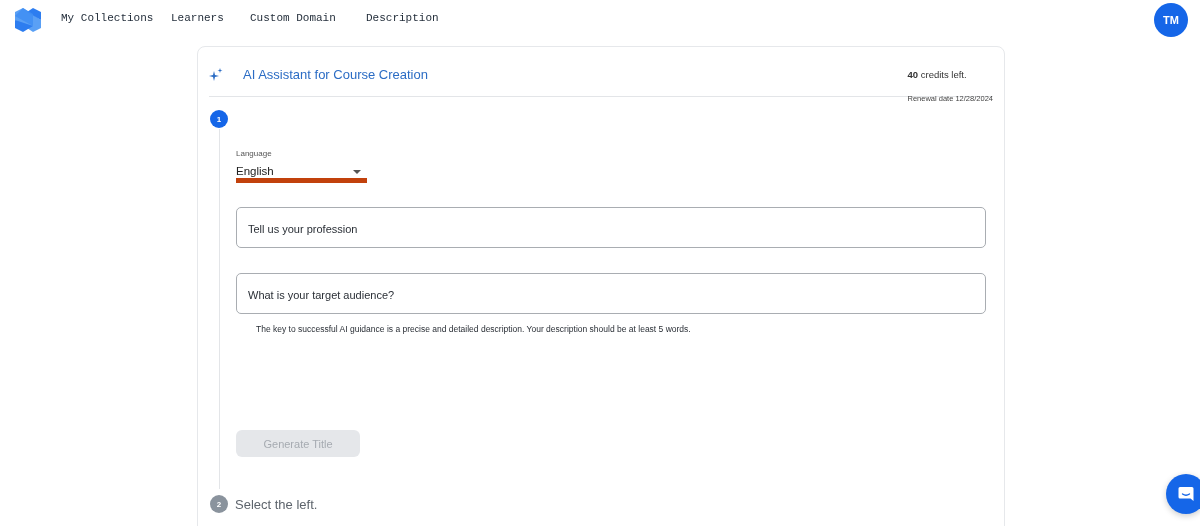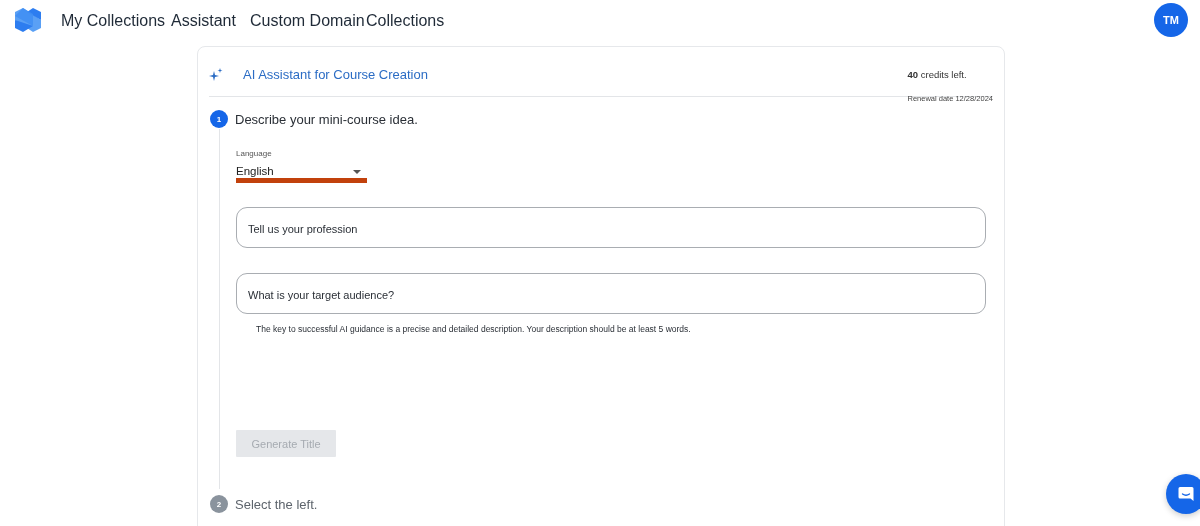--- a/index.html
+++ b/index.html
@@ -2,21 +2,21 @@
 <html><head>
   <meta charset="utf-8">
   <style>
     * { box-sizing: border-box; margin: 0; padding: 0; }
     html, body { width: 1200px; height: 526px; overflow: hidden; background: #ffffff; }
     body { font-family: "Liberation Sans", "DejaVu Sans", sans-serif; color: #1f2a37; position: relative; }
 
     
     .topnav { position: absolute; left: 0; top: 0; width: 1200px; height: 40px; }
     .logo { position: absolute; left: 13px; top: 6px; width: 30px; height: 28px; }
-    .nav-item { position: absolute; top: 12px; font-size: 16px; color: #1f2a37; font-weight: 500; cursor: pointer; }
+    .nav-item { position: absolute; top: 12px; font-size: 11px; color: #1f2a37; font-weight: 500; cursor: pointer; font-family: Liberation Mono, monospace; }
     .avatar { position: absolute; left: 1154px; top: 3px; width: 34px; height: 34px; border-radius: 50%; background: #1566e8; color: #fff; font-size: 11px; font-weight: 700; display: flex; align-items: center; justify-content: center; cursor: pointer; }
 
     
     .card { position: absolute; left: 197px; top: 46px; width: 808px; height: 500px; border: 1px solid #e6e8eb; border-radius: 8px; background: #fff; }
     .card-header { position: absolute; left: 11px; top: 14px; width: 784px; height: 36px; border-bottom: 1px solid #e3e5e8; }
     .card-title { position: absolute; left: 0; top: 6px; font-size: 13px; color: #2b6cc4; display: flex; align-items: center; gap: 20px; }
     .sparkle { width: 14px; height: 14px; }
     .credits { position: absolute; right: 0; top: 8px; text-align: left; }
     .credits-line { font-size: 9.5px; color: #333; }
     .credits-line b { font-weight: 700; }
@@ -30,44 +30,44 @@
     .step-1 .step-label { color: #2a2f36; }
     .step-2 .step-label { color: #5d646c; }
 
     .rail { position: absolute; left: 21px; width: 1px; background: #e3e5e8; }
 
     .lang-label { position: absolute; left: 38px; top: 102px; font-size: 8px; color: #555; }
     .lang-select { position: absolute; left: 38px; top: 114px; width: 131px; height: 22px; border-bottom: 5px solid #c2410c; font-size: 11.5px; color: #222; cursor: pointer; }
     .lang-select span.val { position: absolute; left: 0; top: 4px; }
     .caret { position: absolute; right: 6px; top: 9px; width: 0; height: 0; border-left: 4px solid transparent; border-right: 4px solid transparent; border-top: 4px solid #555; }
 
-    .field { position: absolute; left: 38px; width: 750px; border: 1px solid #a9adb2; border-radius: 11px; background: #fff; font-size: 11px; color: #2a2f36; cursor: text; }
+    .field { position: absolute; left: 38px; width: 750px; border: 1px solid #a9adb2; border-radius: 5px; background: #fff; font-size: 11px; color: #2a2f36; cursor: text; }
     .field span { position: absolute; left: 11px; font-weight: 500; }
 
     .hint { position: absolute; left: 58px; top: 277px; font-size: 8.5px; color: #2a2f36; }
 
-    .gen-btn { position: absolute; left: 38px; top: 383px; width: 100px; height: 27px; border-radius: 1px; background: #e5e7ea; color: #a6abb1; font-size: 11px; display: flex; align-items: center; justify-content: center; cursor: default; }
+    .gen-btn { position: absolute; left: 38px; top: 383px; width: 124px; height: 27px; border-radius: 6px; background: #e5e7ea; color: #a6abb1; font-size: 11px; display: flex; align-items: center; justify-content: center; cursor: default; }
 
     
     .chat { position: absolute; left: 1166px; top: 474px; width: 40px; height: 40px; border-radius: 50%; background: #1566e8; box-shadow: 0 2px 6px rgba(0,0,0,0.2); cursor: pointer; display: flex; align-items: center; justify-content: center; }
   </style>
 </head>
 <body>
 
 <div class="topnav">
   <svg class="logo" viewBox="0 0 30 28">
     <path d="M2 6 L10 2 L28 14 L28 22 L20 26 L2 14 Z" fill="#5aa0f5"></path>
     <path d="M2 14 L2 22 L10 26 L20 20 Z" fill="#2d7df0"></path>
     <path d="M20 2 L28 6 L28 14 L14 6 Z" fill="#2d7df0"></path>
     <path d="M10 2 L20 8 L20 20 L2 10 Z" fill="#3f8ef3" opacity="0.85"></path>
   </svg>
   <div class="nav-item" style="left:61px">My Collections</div>
-  <div class="nav-item" style="left:171px">Assistant</div>
+  <div class="nav-item" style="left:171px">Learners</div>
   <div class="nav-item" style="left:250px">Custom Domain</div>
-  <div class="nav-item" style="left:366px">Collections</div>
+  <div class="nav-item" style="left:366px">Description</div>
   <div class="avatar">TM</div>
 </div>
 
 <div class="card">
   <div class="card-header">
     <div class="card-title">
       <svg class="sparkle" viewBox="0 0 14 14">
         <path d="M5 3 L6 7 L10 8 L6 9 L5 13 L4 9 L0 8 L4 7 Z" fill="#2b6cc4"></path>
         <path d="M11 0 L11.6 2 L13.5 2.5 L11.6 3 L11 5 L10.4 3 L8.5 2.5 L10.4 2 Z" fill="#2b6cc4"></path>
       </svg>
@@ -76,21 +76,20 @@
     <div class="credits">
       <div class="credits-line"><b>40</b><span> credits left.</span></div>
       <div class="renewal">Renewal date 12/28/2024</div>
     </div>
   </div>
 
   <div class="rail" style="top:82px;height:360px"></div>
 
   <div class="step step-1" style="left:12px;top:63px">
     <div class="step-badge">1</div>
-    <div class="step-label">Describe your mini-course idea.</div>
   </div>
 
   <div class="lang-label">Language</div>
   <div class="lang-select">
     <span class="val">English</span>
     <span class="caret"></span>
   </div>
 
   <div class="field" style="top:160px;height:41px">
     <span style="top:15px">Tell us your profession</span>

